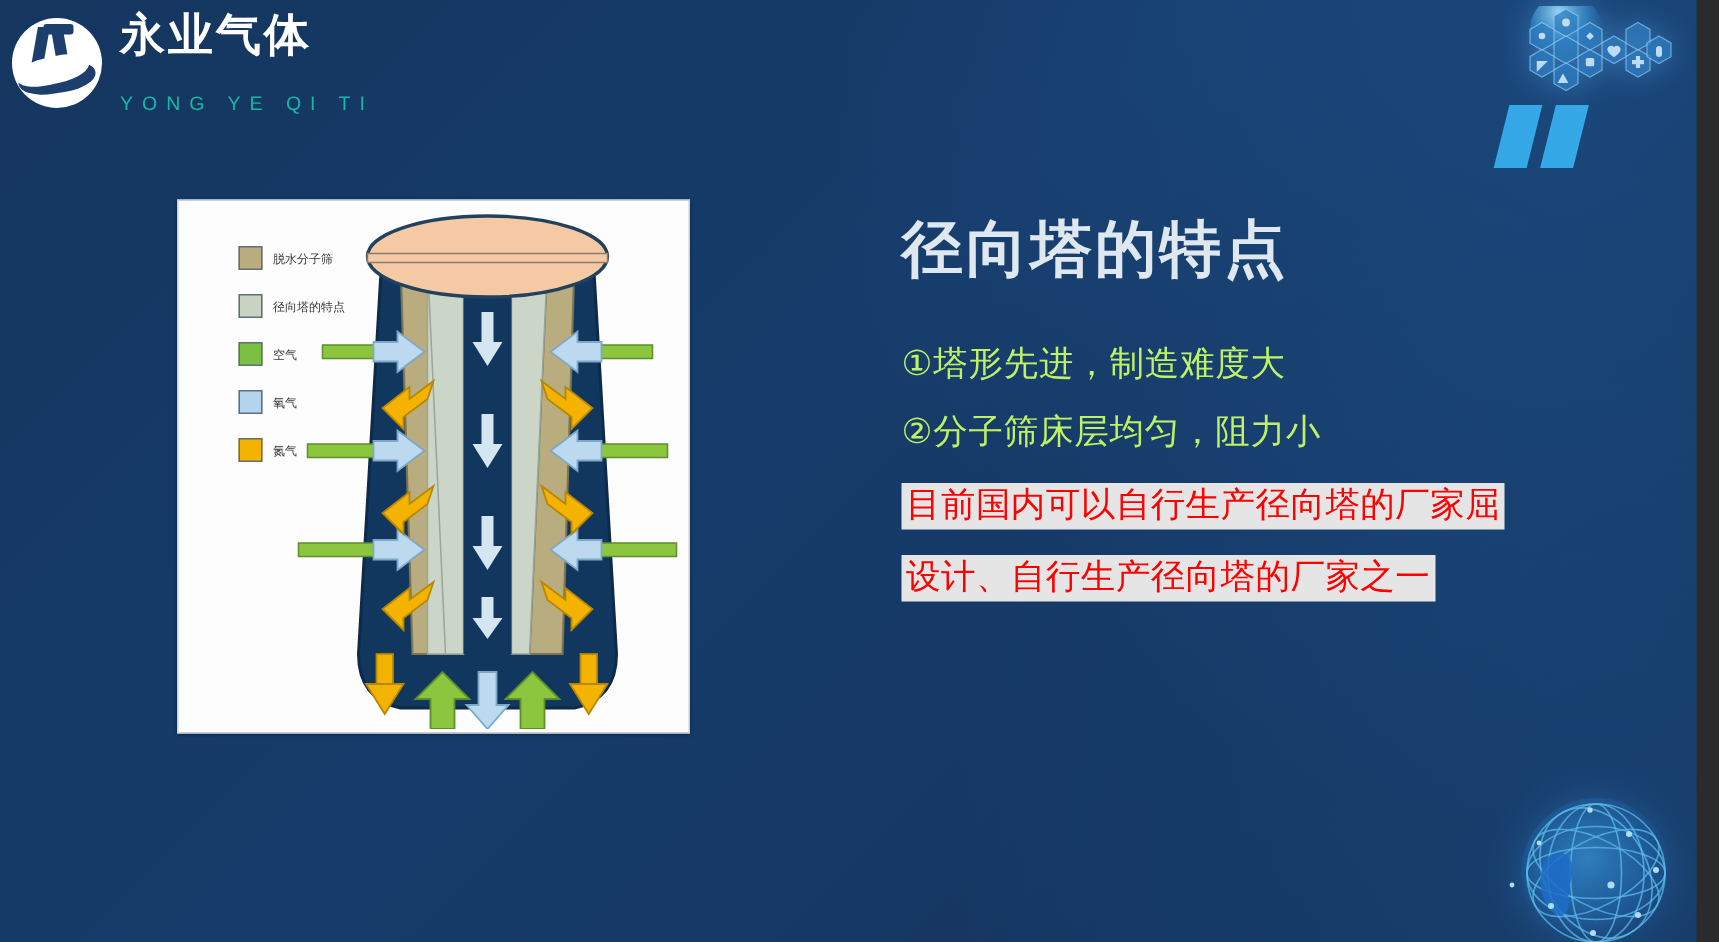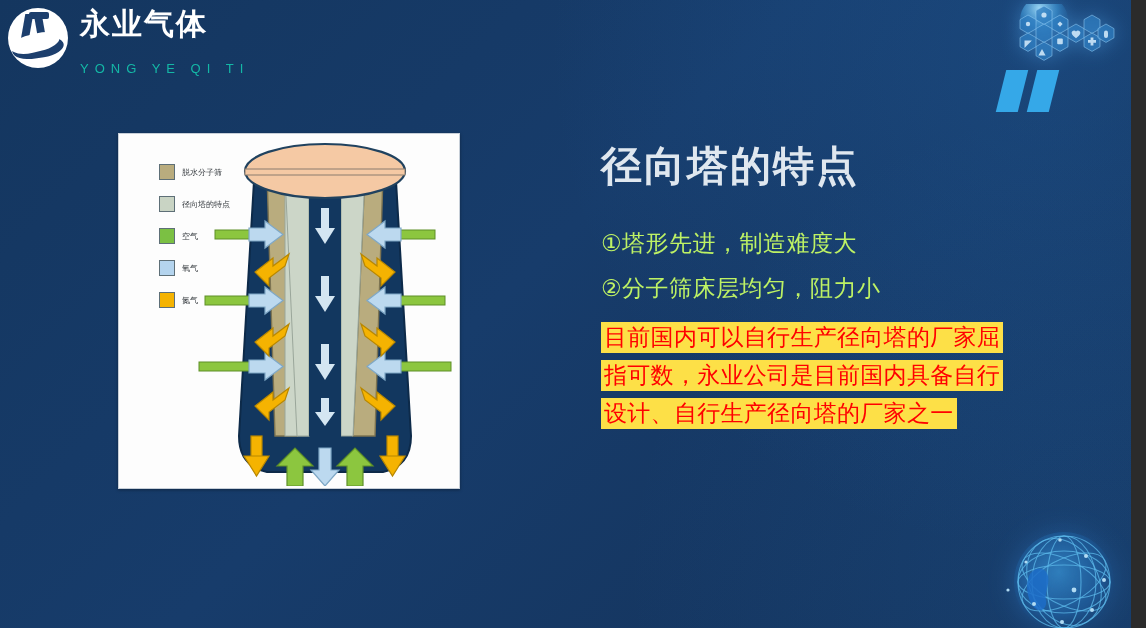--- a/index.html
+++ b/index.html
@@ -21,21 +21,21 @@
     pointer-events:none;
   }
   #right-edge{
     position:absolute;top:0;right:0;width:15px;height:628px;
     background:#2b2b2b;
   }
 
   
   #logo{
     position:absolute;left:8px;top:8px;
-    display:flex;gap:12px;
+    display:flex;align-items:center;gap:12px;
   }
   #logo-mark{
     width:60px;height:60px;border-radius:50%;
     background:#ffffff;position:relative;overflow:hidden;flex:none;
   }
   #logo-mark .m-a{
     position:absolute;left:15px;top:6px;width:8px;height:26px;
     background:#1d3f6d;transform:skewX(-10deg);
   }
   #logo-mark .m-b{
@@ -122,23 +122,23 @@
     margin:0 0 42px 0;font-weight:bold;
   }
   .bullet{
     color:#bef264;font-size:23px;line-height:1.0;margin:0 0 22px 0;
     letter-spacing:.5px;
     font-family:"DejaVu Sans","Liberation Sans",sans-serif;
   }
   #highlight-block{margin-top:8px;}
   .hl-line{
     display:inline-block;
-    background:#fde047;color:#ff0000;
+    background:#e5e5e5;color:#ff0000;
     font-size:23px;line-height:1.26;
-    padding:1px 3px;margin-bottom:7px;
+    padding:1px 3px;margin-bottom:17px;
     letter-spacing:.3px;
     font-family:"DejaVu Sans","Liberation Sans",sans-serif;
   }
 </style>
 </head>
 <body>
 
 <div id="slide">
   <div id="bg-gradient"></div>
 
@@ -352,19 +352,18 @@
   </div>
 
   <div id="content">
     <h1 id="page-title">径向塔的特点</h1>
 
     <p class="bullet">①塔形先进，制造难度大</p>
     <p class="bullet">②分子筛床层均匀，阻力小</p>
 
     <div id="highlight-block">
       <div><span class="hl-line">目前国内可以自行生产径向塔的厂家屈</span></div>
-      <div><span class="hl-line">指可数，永业公司是目前国内具备自行</span></div>
       <div><span class="hl-line">设计、自行生产径向塔的厂家之一</span></div>
     </div>
   </div>
 
   <div id="right-edge"></div>
 </div>
 
 </body></html>

